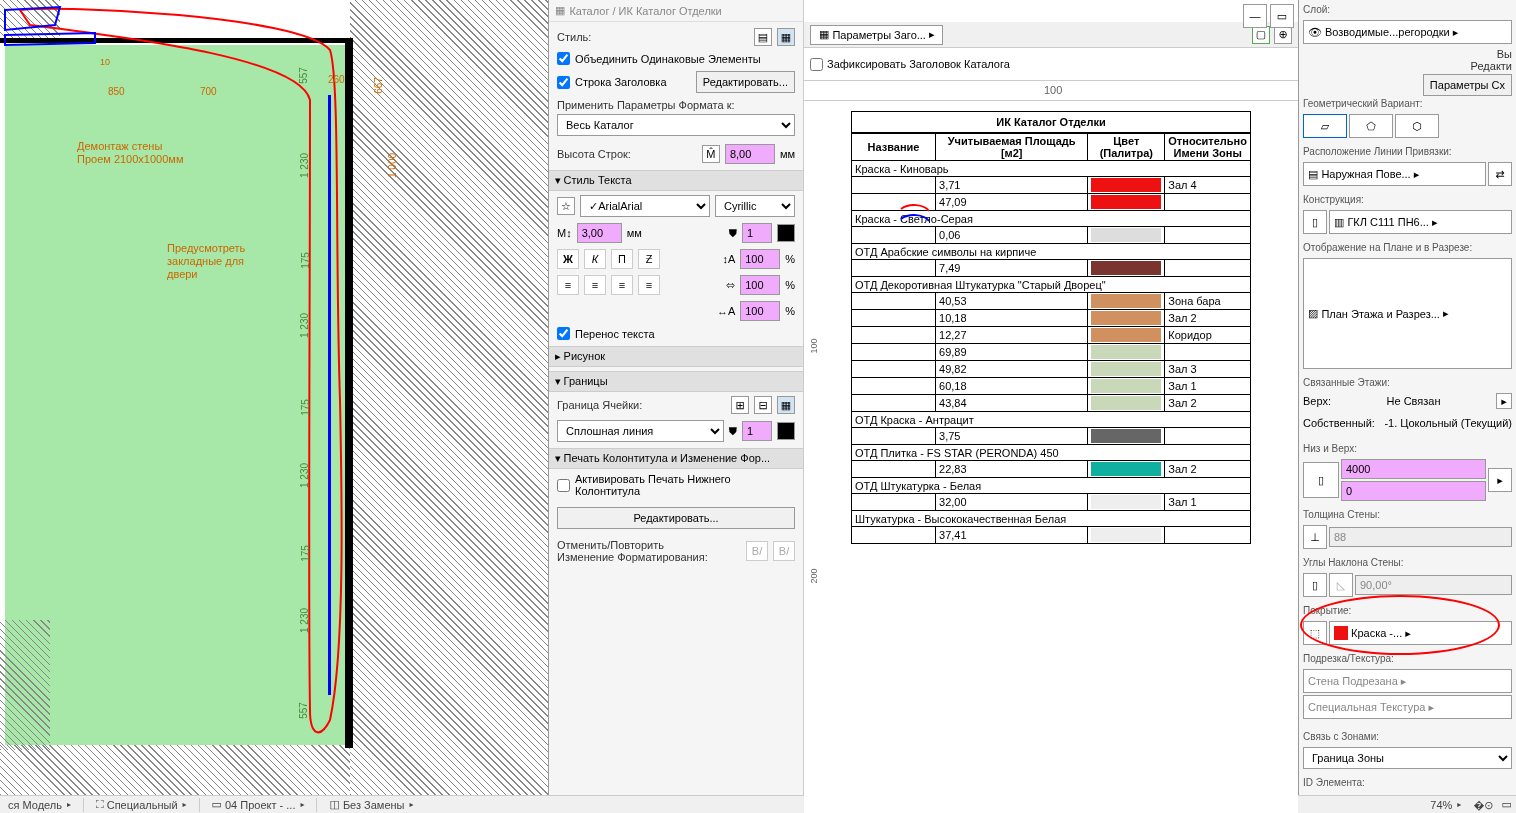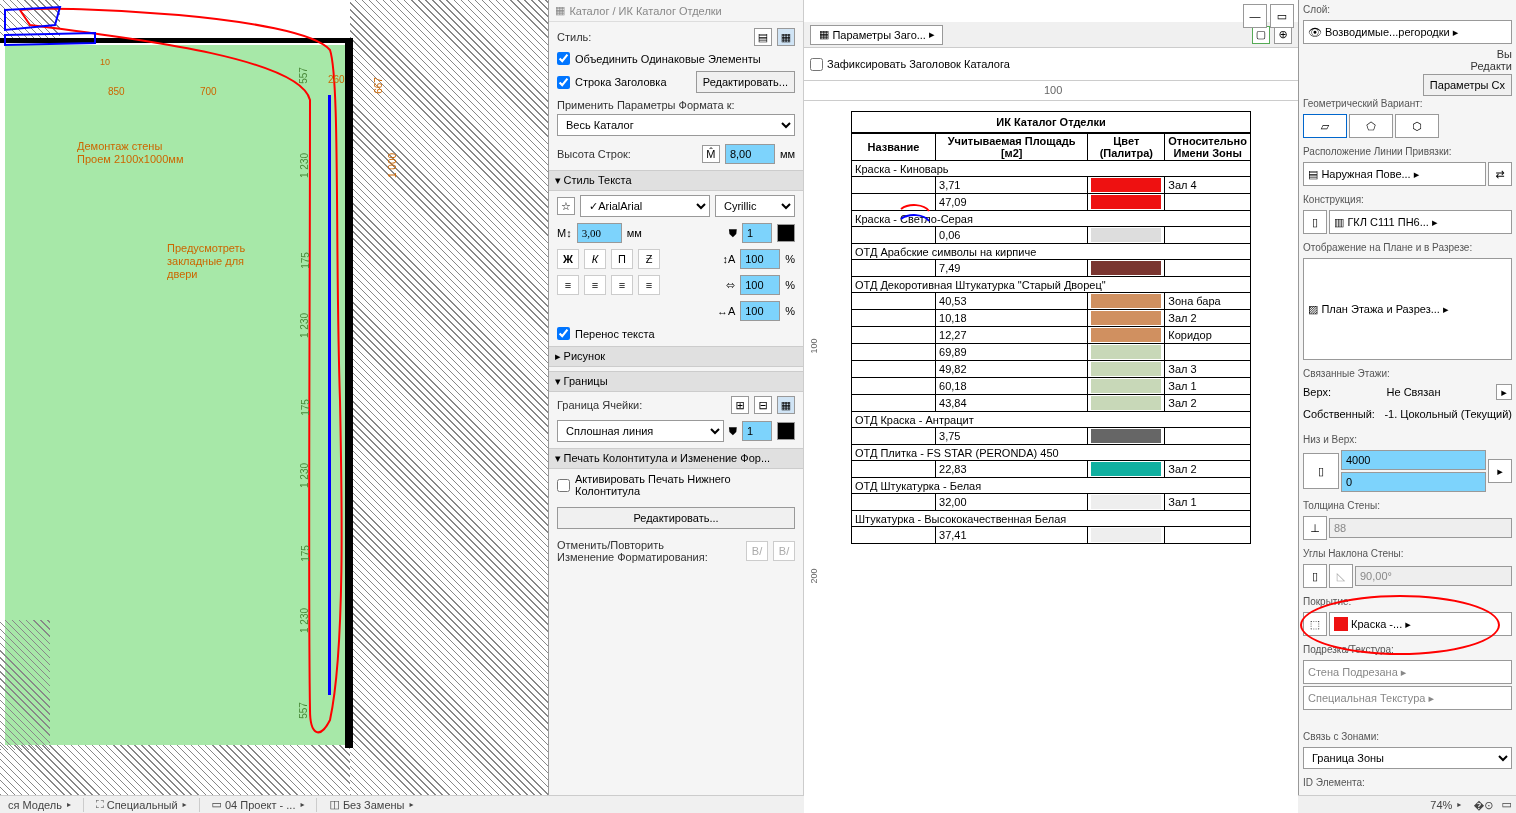--- a/index.html
+++ b/index.html
@@ -10,21 +10,21 @@
 .room-green{position:absolute;left:5px;top:45px;width:345px;height:700px;background:#a7e8a8}
 .annot{position:absolute;color:#cc6600;font-size:10px;line-height:1.2;padding:2px;border:1px solid #cc6600}
 .dim{position:absolute;color:#cc6600;font-size:10px}
 .dim-green{color:#4a8a3a}
 .blueline{position:absolute;background:blue}
 .catalog-panel{width:255px;background:#f5f5f5;border-right:1px solid #ccc;display:flex;flex-direction:column}
 .catalog-title{padding:4px 6px;color:#888;font-size:12px;border-bottom:1px solid #ddd;display:flex;align-items:center;gap:4px}
 .cp-body{flex:1;overflow-y:auto;padding:6px 8px}
 .row{display:flex;align-items:center;gap:5px;margin-bottom:6px}
 .lbl{color:#333}
-.inp{border:1px solid #999;background:#7dd3fc;padding:2px 4px;height:20px}
+.inp{border:1px solid #999;background:#f0abfc;padding:2px 4px;height:20px}
 .btn{border:1px solid #999;background:#f0f0f0;padding:3px 6px;cursor:pointer;height:22px}
 .cb{width:13px;height:13px}
 .dd{width:100%;height:22px;background:#fff;border:1px solid #999;padding:2px 4px}
 .section-hdr{background:#e0e0e0;padding:3px 6px;margin:4px -8px;border-top:1px solid #ccc;border-bottom:1px solid #ccc;cursor:pointer}
 .icon-sq{width:18px;height:18px;border:1px solid #999;display:inline-flex;align-items:center;justify-content:center;background:#fff}
 .icon-sq.active{background:#d0e4f5}
 .fmt-btn{width:22px;height:20px;border:1px solid #ccc;display:inline-flex;align-items:center;justify-content:center;background:#fff;cursor:pointer}
 .preview{width:495px;background:#fff;position:relative;border-right:1px solid #999}
 .pv-toolbar{height:26px;border-bottom:1px solid #ccc;display:flex;align-items:center;gap:4px;padding:0 6px;background:#f0f0f0}
 .pv-toolbar .btn-grp{border:1px solid #999;background:#fff;padding:2px 8px;height:20px;display:flex;align-items:center;gap:3px}
@@ -131,21 +131,21 @@
         <span>мм</span>
       </div>
       <div class="section-hdr">▾ <span>Стиль Текста</span></div>
       <div class="row">
         <span class="icon-sq">☆</span>
         <select class="dd" style="flex:1"><option>✓<span>Arial</span>Arial</option></select>
         <select class="dd" style="width:80px"><option>Cyrillic</option></select>
       </div>
       <div class="row">
         <span>M↕</span>
-        <input class="inp" style="width: 45px; font-family: Liberation Serif, serif;" value="3,00">
+        <input class="inp" style="width: 45px;" value="3,00">
         <span>мм</span>
         <span style="flex:1"></span>
         <span>⛊</span>
         <input class="inp" style="width: 30px;" value="1">
         <span class="icon-sq" style="background:#000"></span>
       </div>
       <div class="row">
         <span class="fmt-btn" style="font-weight:bold">Ж</span>
         <span class="fmt-btn" style="font-style:italic">К</span>
         <span class="fmt-btn">П</span>
@@ -475,21 +475,21 @@
     <div class="ellipse-mark" style="left:1300px;top:595px;width:200px;height:60px;position:fixed"></div>
 
     <div class="prop-lbl" style="margin-top:6px">Подрезка/Текстура:</div>
     <div class="prop-ctrl">
         <div class="prop-btn" style="color:#888"><span>Стена Подрезана</span> ▸</div>
       </div>
     <div class="prop-ctrl">
         <div class="prop-btn" style="color:#888"><span>Специальная Текстура</span> ▸</div>
       </div>
 
-    <div class="prop-lbl" style="margin-top:19px">Связь с Зонами:</div>
+    <div class="prop-lbl" style="margin-top:10px">Связь с Зонами:</div>
     <select class="dd"><option>Граница Зоны</option></select>
 
     <div class="prop-lbl" style="margin-top:6px">ID Элемента:</div>
   </div>
 </div>
 
 <div class="statusbar">
   <span class="sb-item">ся Модель</span>
     <span class="vr"></span>
   <span class="sb-item">⛶ <span>Специальный</span></span>

